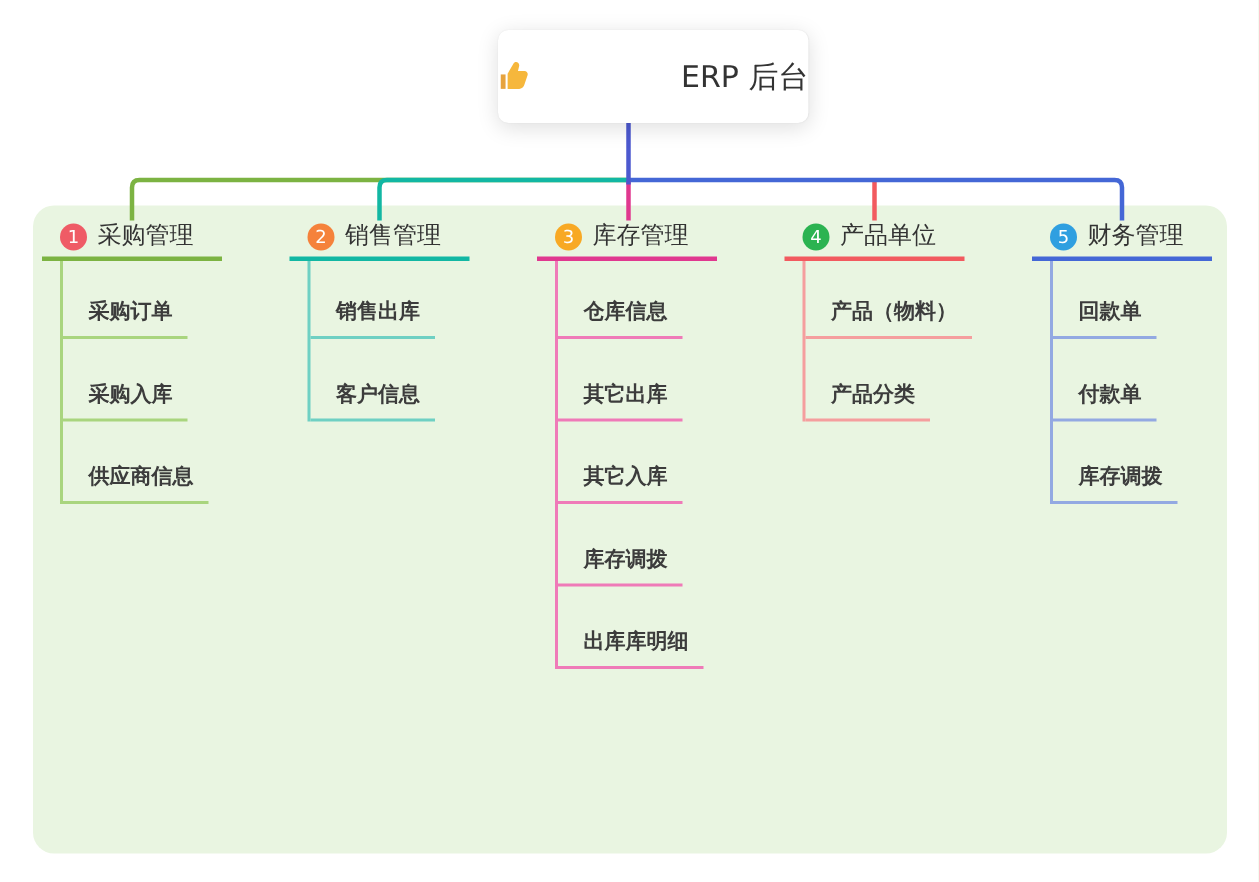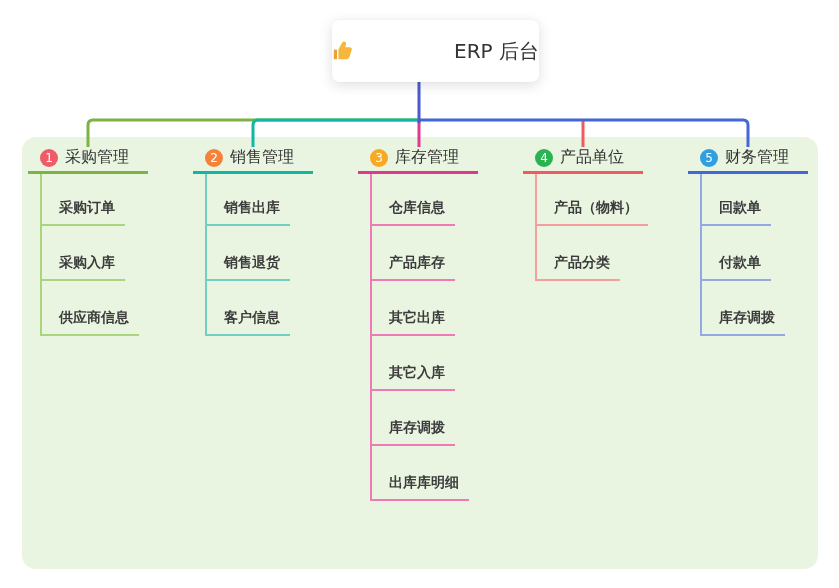--- a/index.html
+++ b/index.html
@@ -80,33 +80,31 @@
   </div>
 </div>
 
 <div class="branch b1" style="--c: #12b7a3; --light: #6fd0c3; --badge: #f5823b;">
   <div class="topic">
     <span class="badge">2</span>
     <span>销售管理</span>
   </div>
   <div class="children">
     <div class="child">销售出库</div>
-    <div class="child">销售退货</div>
     <div class="child">客户信息</div>
   </div>
 </div>
 
 <div class="branch b2" style="--c: #e0388f; --light: #ef7ab8; --badge: #f8a924;">
   <div class="topic">
     <span class="badge">3</span>
     <span>库存管理</span>
   </div>
   <div class="children">
     <div class="child">仓库信息</div>
-    <div class="child">产品库存</div>
     <div class="child">其它出库</div>
     <div class="child">其它入库</div>
     <div class="child">库存调拨</div>
     <div class="child">出库库明细</div>
   </div>
 </div>
 
 <div class="branch b3" style="--c: #f25a5f; --light: #f59e9e; --badge: #2bb351;">
   <div class="topic">
     <span class="badge">4</span>

